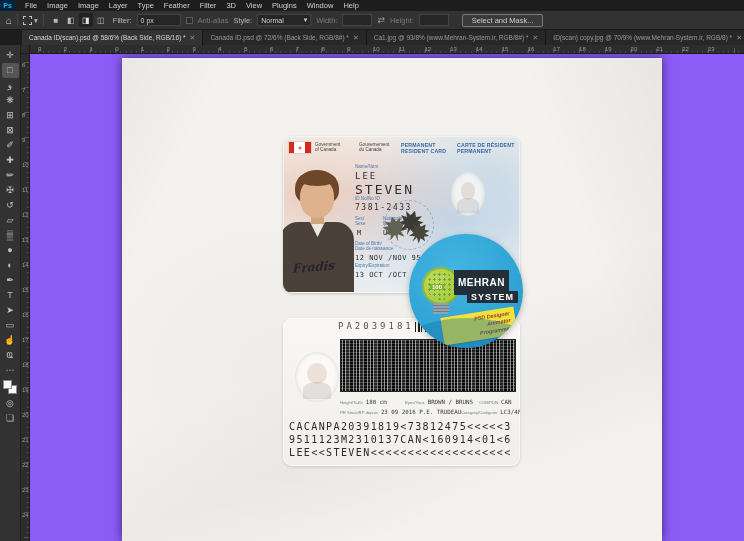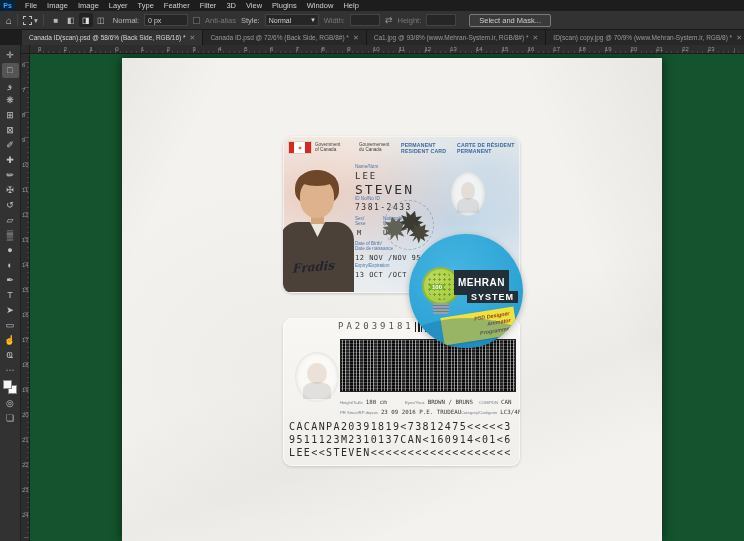--- a/index.html
+++ b/index.html
@@ -70,21 +70,21 @@
   .ruler-h span { width:25.77px; flex:0 0 auto; font-size:6px; color:#9a9a9a; line-height:8px; }
   .ruler-v { position:absolute; left:21px; top:54px; width:9px; bottom:0; background:#2d2d2d;
              border-right:1px solid #1c1c1c; padding-top:8px; overflow:hidden; z-index:25;
              background-image:repeating-linear-gradient(180deg,#555 0 1px,transparent 1px 25px),
                               repeating-linear-gradient(180deg,#454545 0 1px,transparent 1px 5px);
              background-size:5px 100%,2px 100%; background-position:100% 8px,100% 8px;
              background-repeat:no-repeat; }
   .ruler-v span { display:block; height:25px; font-size:6px; color:#9a9a9a; padding-left:1px; }
 
   
-  .canvas { position:absolute; left:30px; top:54px; right:0; bottom:0; background:#14532d; }
+  .canvas { position:absolute; left:30px; top:54px; right:0; bottom:0; background:#8b5cf6; }
   .paper { position:absolute; left:92px; top:4px; width:540px; height:483px;
            background:
              linear-gradient(115deg, rgba(0,0,0,0.045) 0%, rgba(0,0,0,0) 14%),
              linear-gradient(250deg, rgba(0,0,0,0.05) 0%, rgba(0,0,0,0) 20%),
              linear-gradient(160deg, rgba(0,0,0,0) 55%, rgba(0,0,0,0.03) 70%, rgba(0,0,0,0) 85%),
              radial-gradient(ellipse at 30% 65%, rgba(0,0,0,0.025), transparent 45%),
              #f4f2ee;
            box-shadow:0 0 10px rgba(0,0,0,0.55); }
 
   
@@ -218,21 +218,21 @@
       <span>▾</span>
     </span>
     <span class="vsep"></span>
     <span class="mode-icons">
 
     <span class="mode-icon">■</span>
         <span class="mode-icon">◧</span>
         <span class="mode-icon active">◨</span>
         <span class="mode-icon">◫</span>
       </span>
-    <span>Normal:</span>
+    <span>Filter:</span>
     <span class="mini-input w44">0 px</span>
     <span class="checkbox"></span>
     <span class="dim">Anti-alias</span>
     <span>Style:</span>
     <span class="mini-input w54">
       <span>Normal</span>
       <span>▾</span>
     </span>
     <span class="dim">Width:</span>
     <span class="mini-input w30"></span>

